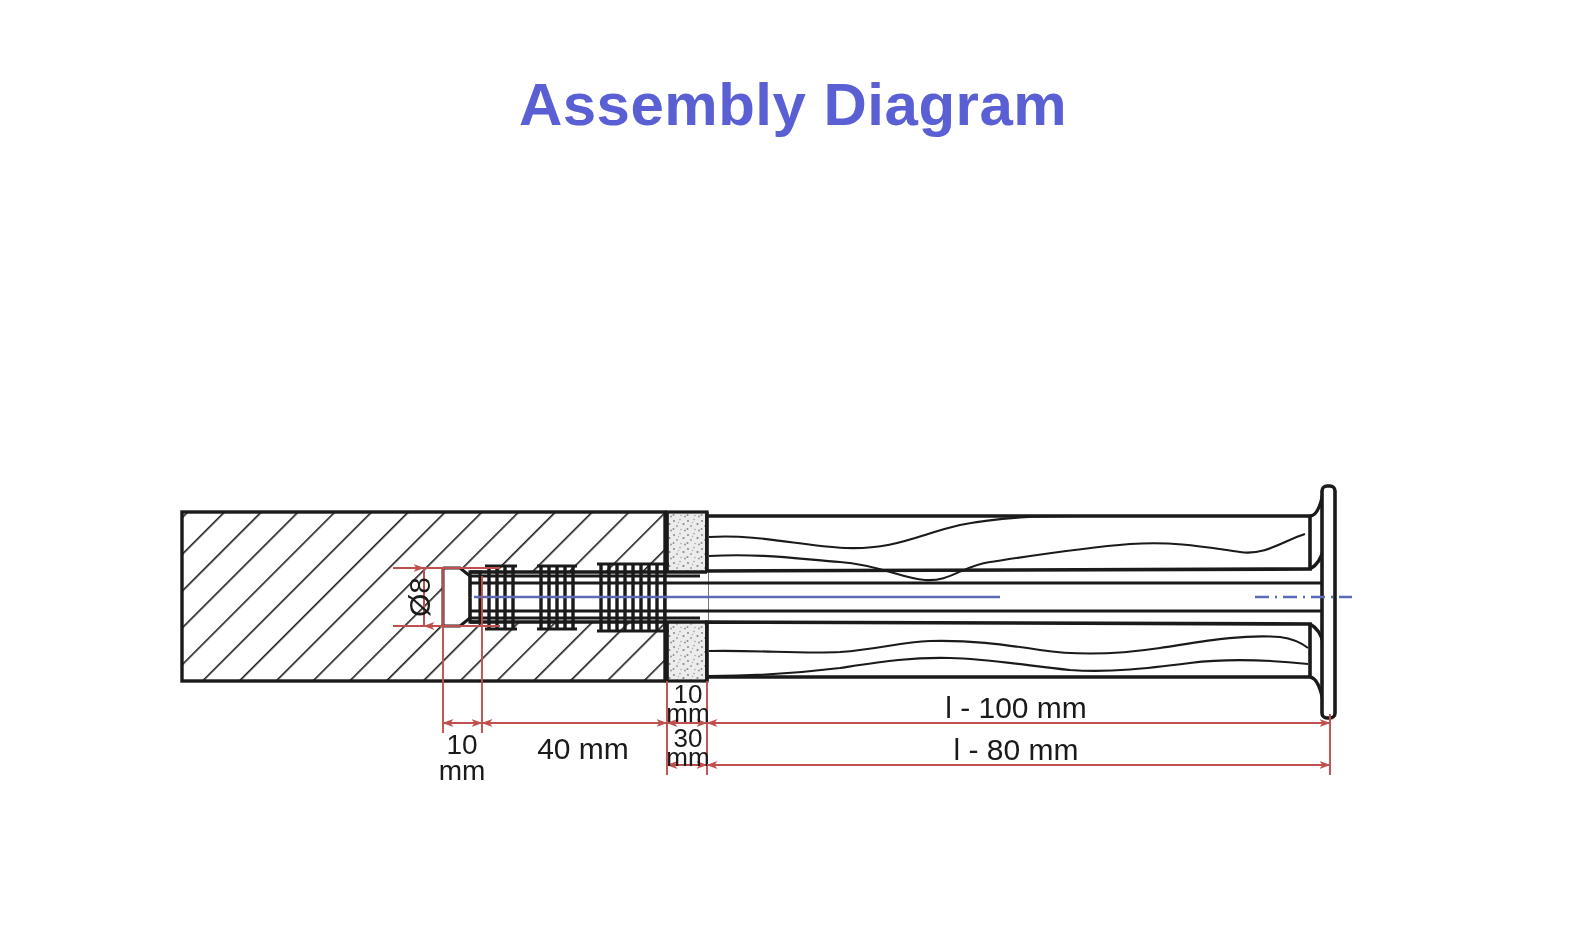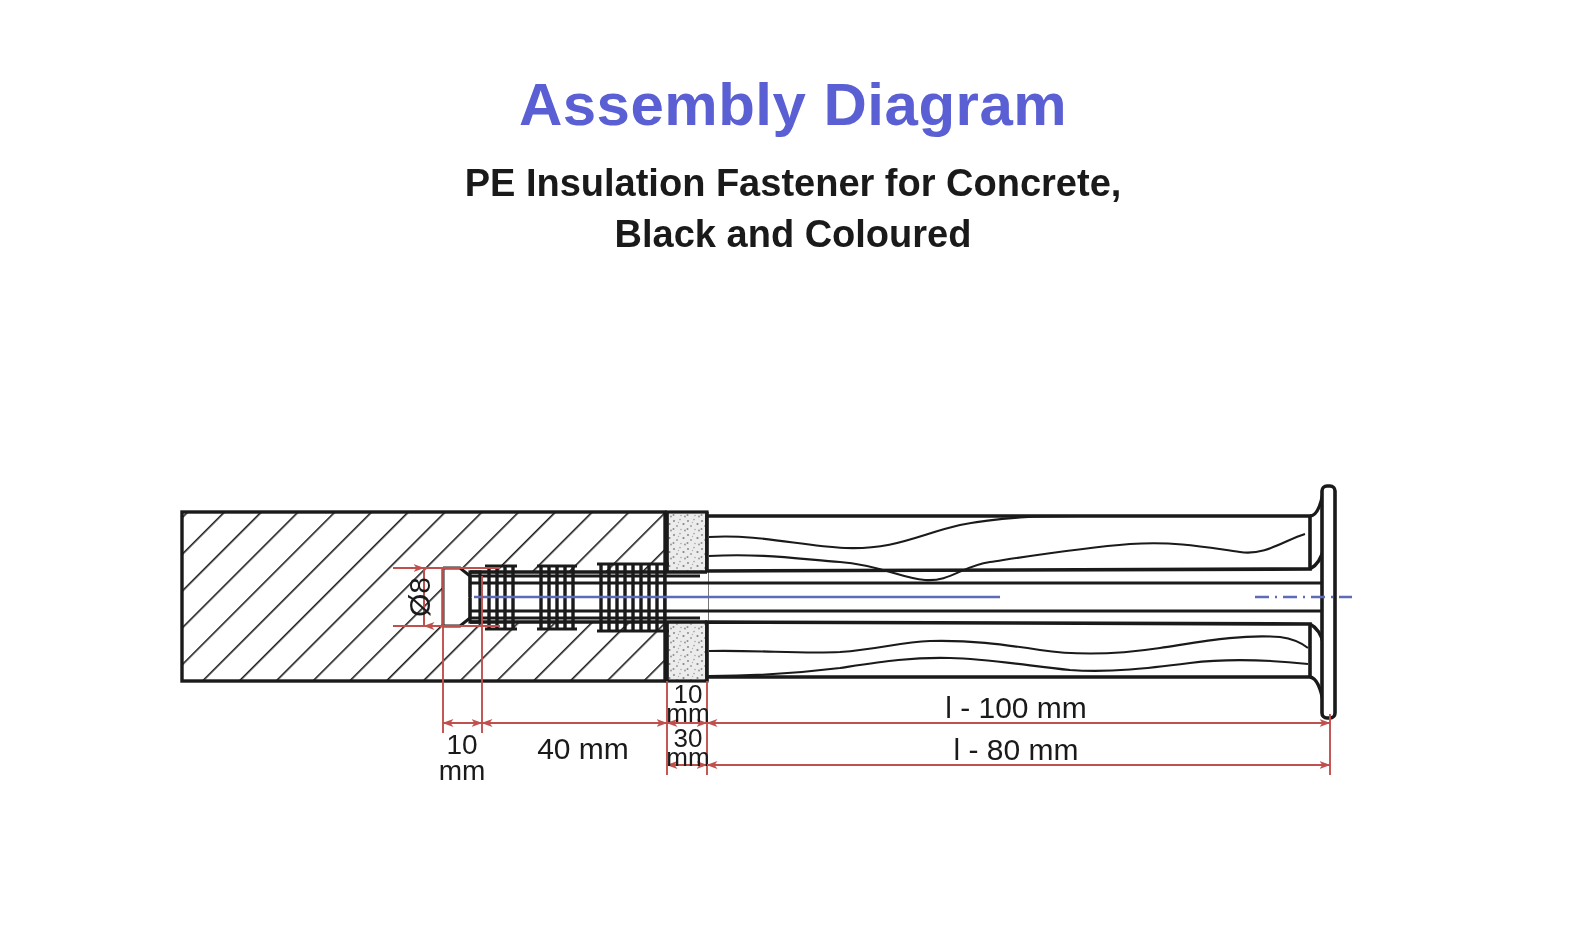--- a/index.html
+++ b/index.html
@@ -20,22 +20,20 @@
   svg{display:block;}
   text{font-family:"Liberation Sans","DejaVu Sans",sans-serif;}
 </style>
 </head>
 <body>
 
 <div id="stage">
 
   <div class="title-block">
     <div id="main-title">Assembly Diagram</div>
-    <div id="subtitle">PE Insulation Fastener for Concrete,
-Black and Coloured</div>
   </div>
 
   <div id="drawing">
   <svg width="1586" height="938" viewBox="0 0 1586 938" xmlns="http://www.w3.org/2000/svg">
     <defs>
 
       <pattern id="concreteHatch" width="26" height="26" patternUnits="userSpaceOnUse" patternTransform="rotate(45)">
         <rect width="26" height="26" fill="#ffffff"></rect>
         <line x1="0" y1="0" x2="0" y2="26" stroke="#1a1a1a" stroke-width="3.2"></line>
       </pattern>

